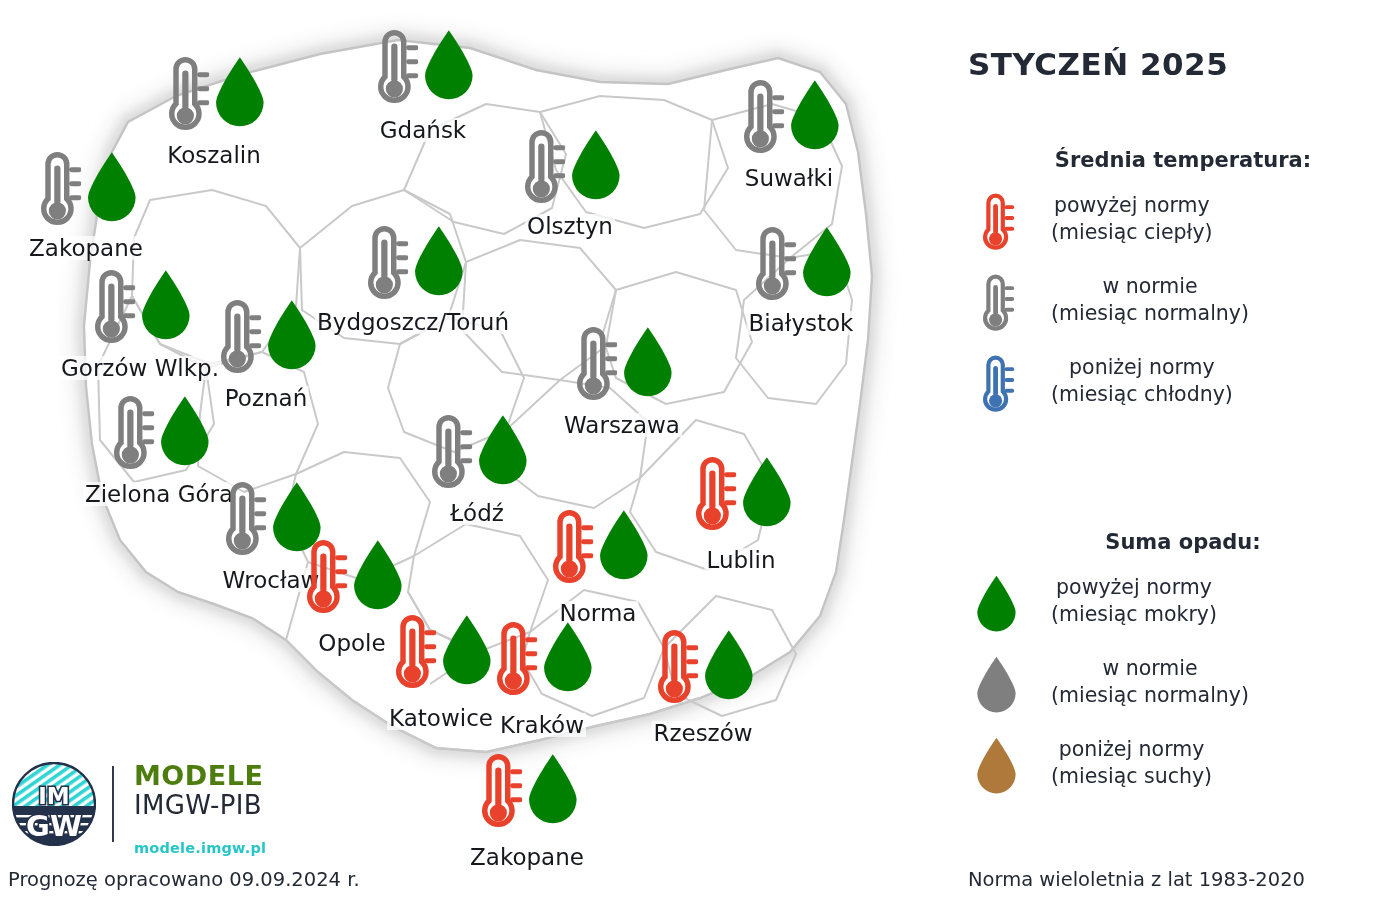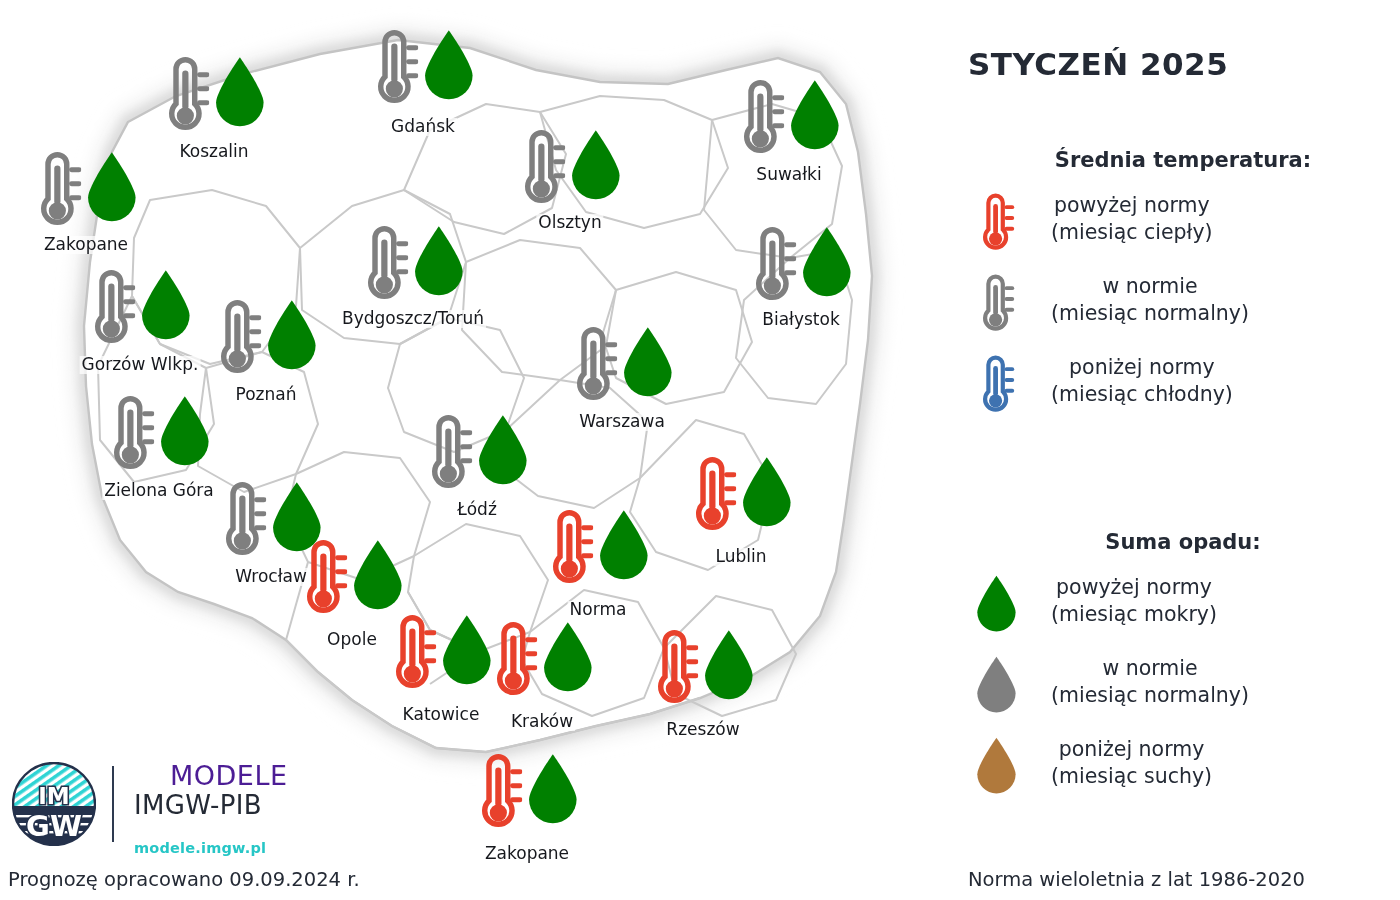--- a/index.html
+++ b/index.html
@@ -46,21 +46,21 @@
     display: flex;
     align-items: flex-start;
     justify-content: center;
     gap: 4px;
   }
   .city-label {
     position: absolute;
     left: 50%;
     transform: translateX(-50%);
     white-space: nowrap;
-    font-size: 17px;
+    font-size: 23px;
     color: #16181d;
     background: rgba(255,255,255,0.72);
     padding: 0 2px;
     line-height: 1.05;
   }
   .therm-svg { display: block; }
   .drop-svg  { display: block; }
 
   
   #right-panel {
@@ -144,25 +144,24 @@
     position: absolute;
     left: 100px;
     top: 8px;
     width: 2px;
     height: 76px;
     background: #2e3a50;
   }
   #logo-text { position: absolute; left: 122px; top: 2px; }
   #logo-line1 {
     font-size: 27px;
-    font-weight: normal;
-    color: #4c1d95;
+    font-weight: bold;
+    color: #4d7c0f;
     letter-spacing: 0.5px;
     line-height: 1.15;
-    margin-left: 36px;
   }
   #logo-line2 {
     font-size: 26px;
     color: #242a35;
     letter-spacing: 0.3px;
     line-height: 1.15;
   }
   #logo-line3 {
     font-size: 14.5px;
     font-weight: bold;
@@ -675,15 +674,15 @@
        <div class="legend-text">
          <div>poniżej normy</div>
          <div>(miesiąc suchy)</div>
        </div>
           </div>
         </div>
     </div>
   </div>
 
   <div id="footer-left">Prognozę opracowano 09.09.2024 r.</div>
-  <div id="footer-right">Norma wieloletnia z lat 1986-2020</div>
+  <div id="footer-right">Norma wieloletnia z lat 1983-2020</div>
 
 </div>
 
 </body></html>

